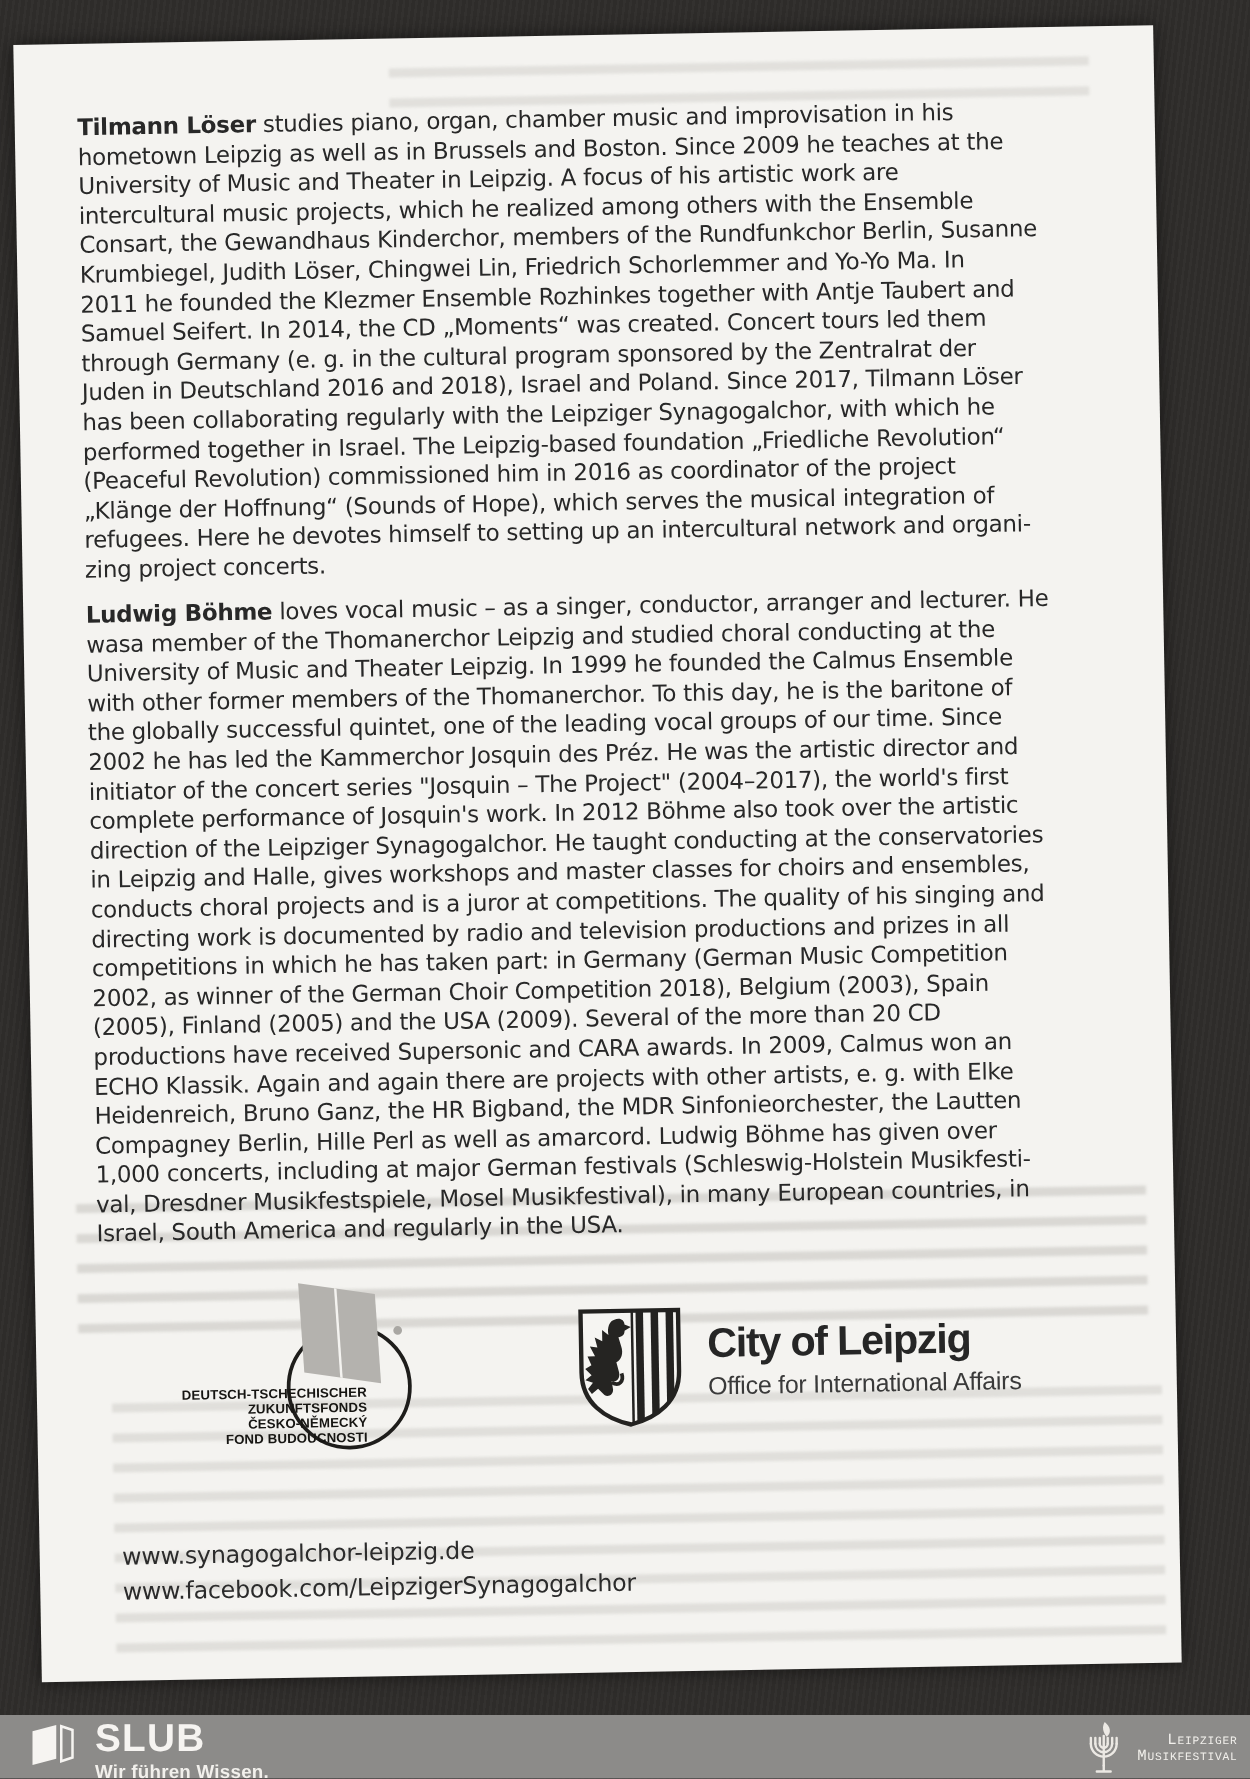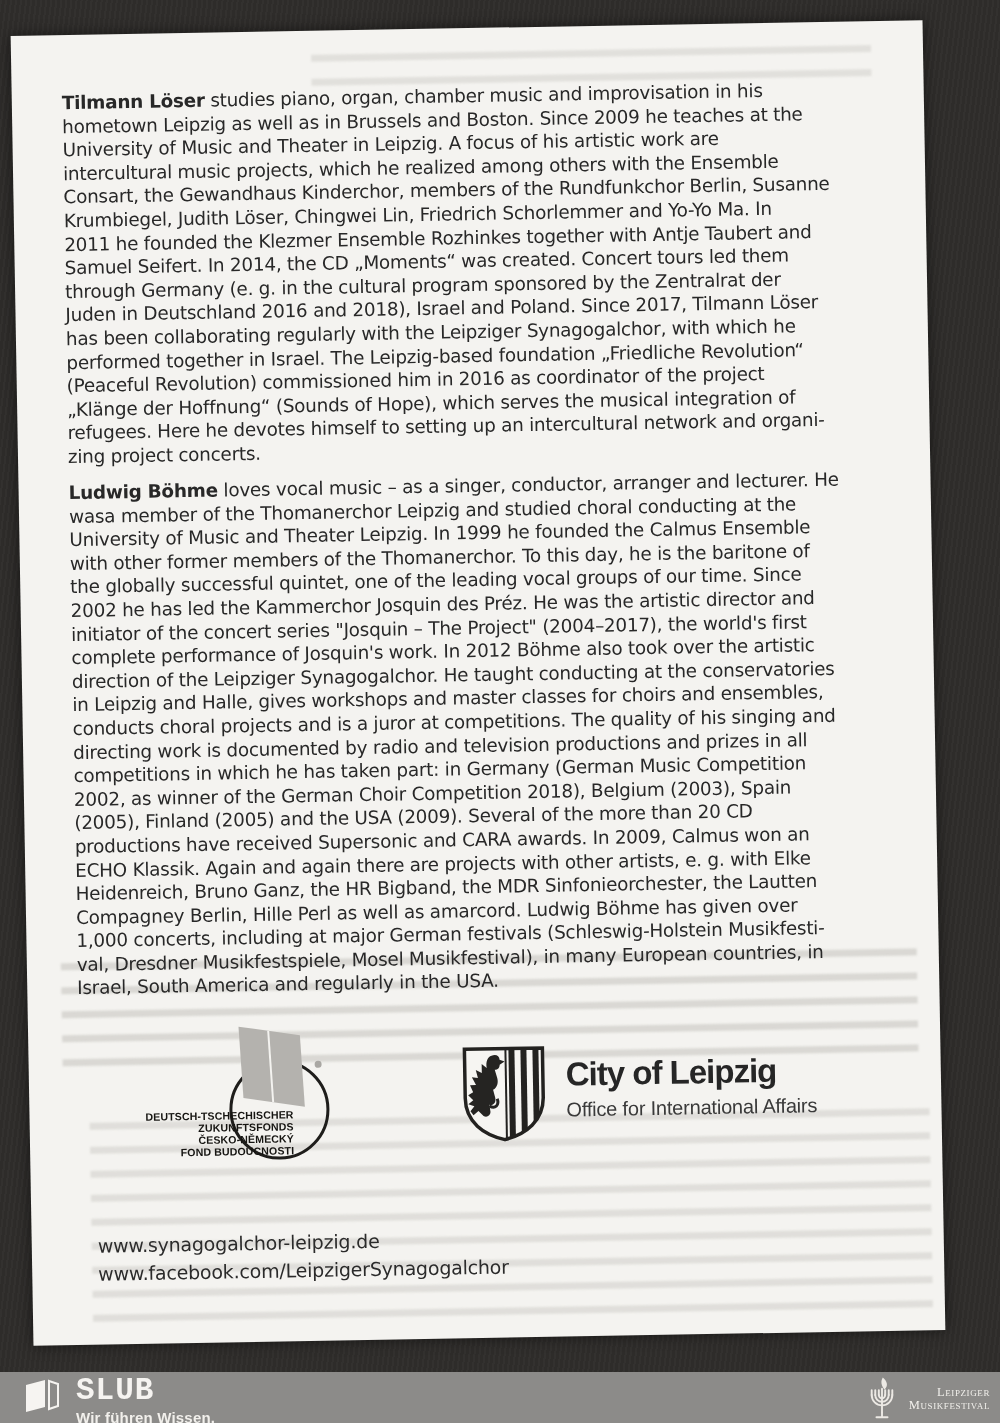--- a/index.html
+++ b/index.html
@@ -46,26 +46,26 @@
   .lz-shield{position:absolute;left:0;top:4px;}
   .lz-text{position:absolute;left:107px;top:18px;color:#262626;}
   .lz-title{font-family:"Liberation Sans",sans-serif;font-weight:bold;font-size:33px;letter-spacing:-1px;
         line-height:36px;}
   .lz-sub{font-family:"Liberation Sans",sans-serif;font-size:20px;color:#3a3a3a;margin-top:6px;
         letter-spacing:-0.2px;}
 
   
   .footer{position:absolute;left:0;bottom:0;width:1000px;height:51px;background:#8c8b89;}
   .slub{position:absolute;left:22px;top:5px;display:flex;align-items:flex-start;gap:14px;cursor:pointer;}
-  .slub-name{font-family:Liberation Mono, monospace;font-weight:bold;font-size:31px;
+  .slub-name{font-family:Liberation Sans, sans-serif;font-weight:bold;font-size:31px;
         line-height:28px;color:#f6f4f1;letter-spacing:1px;}
   .slub-tag{font-family:"Liberation Sans",sans-serif;font-weight:bold;font-size:15px;color:#f2f0ec;
         margin-top:4px;letter-spacing:0.2px;}
   .choir{position:absolute;right:10px;top:4px;display:flex;align-items:center;gap:6px;cursor:pointer;}
-  .choir-text{text-align:right;color:#f2f0ec;font-family:Liberation Serif, serif;
+  .choir-text{text-align:right;color:#f2f0ec;font-family:Liberation Mono, monospace;
         font-variant:small-caps;font-size:12.5px;line-height:13px;letter-spacing:0.6px;}
 </style>
 </head>
 <body>
 
 <div class="scan">
 
   <div class="paper">
 
     <div class="ghost ghost-top"></div>

